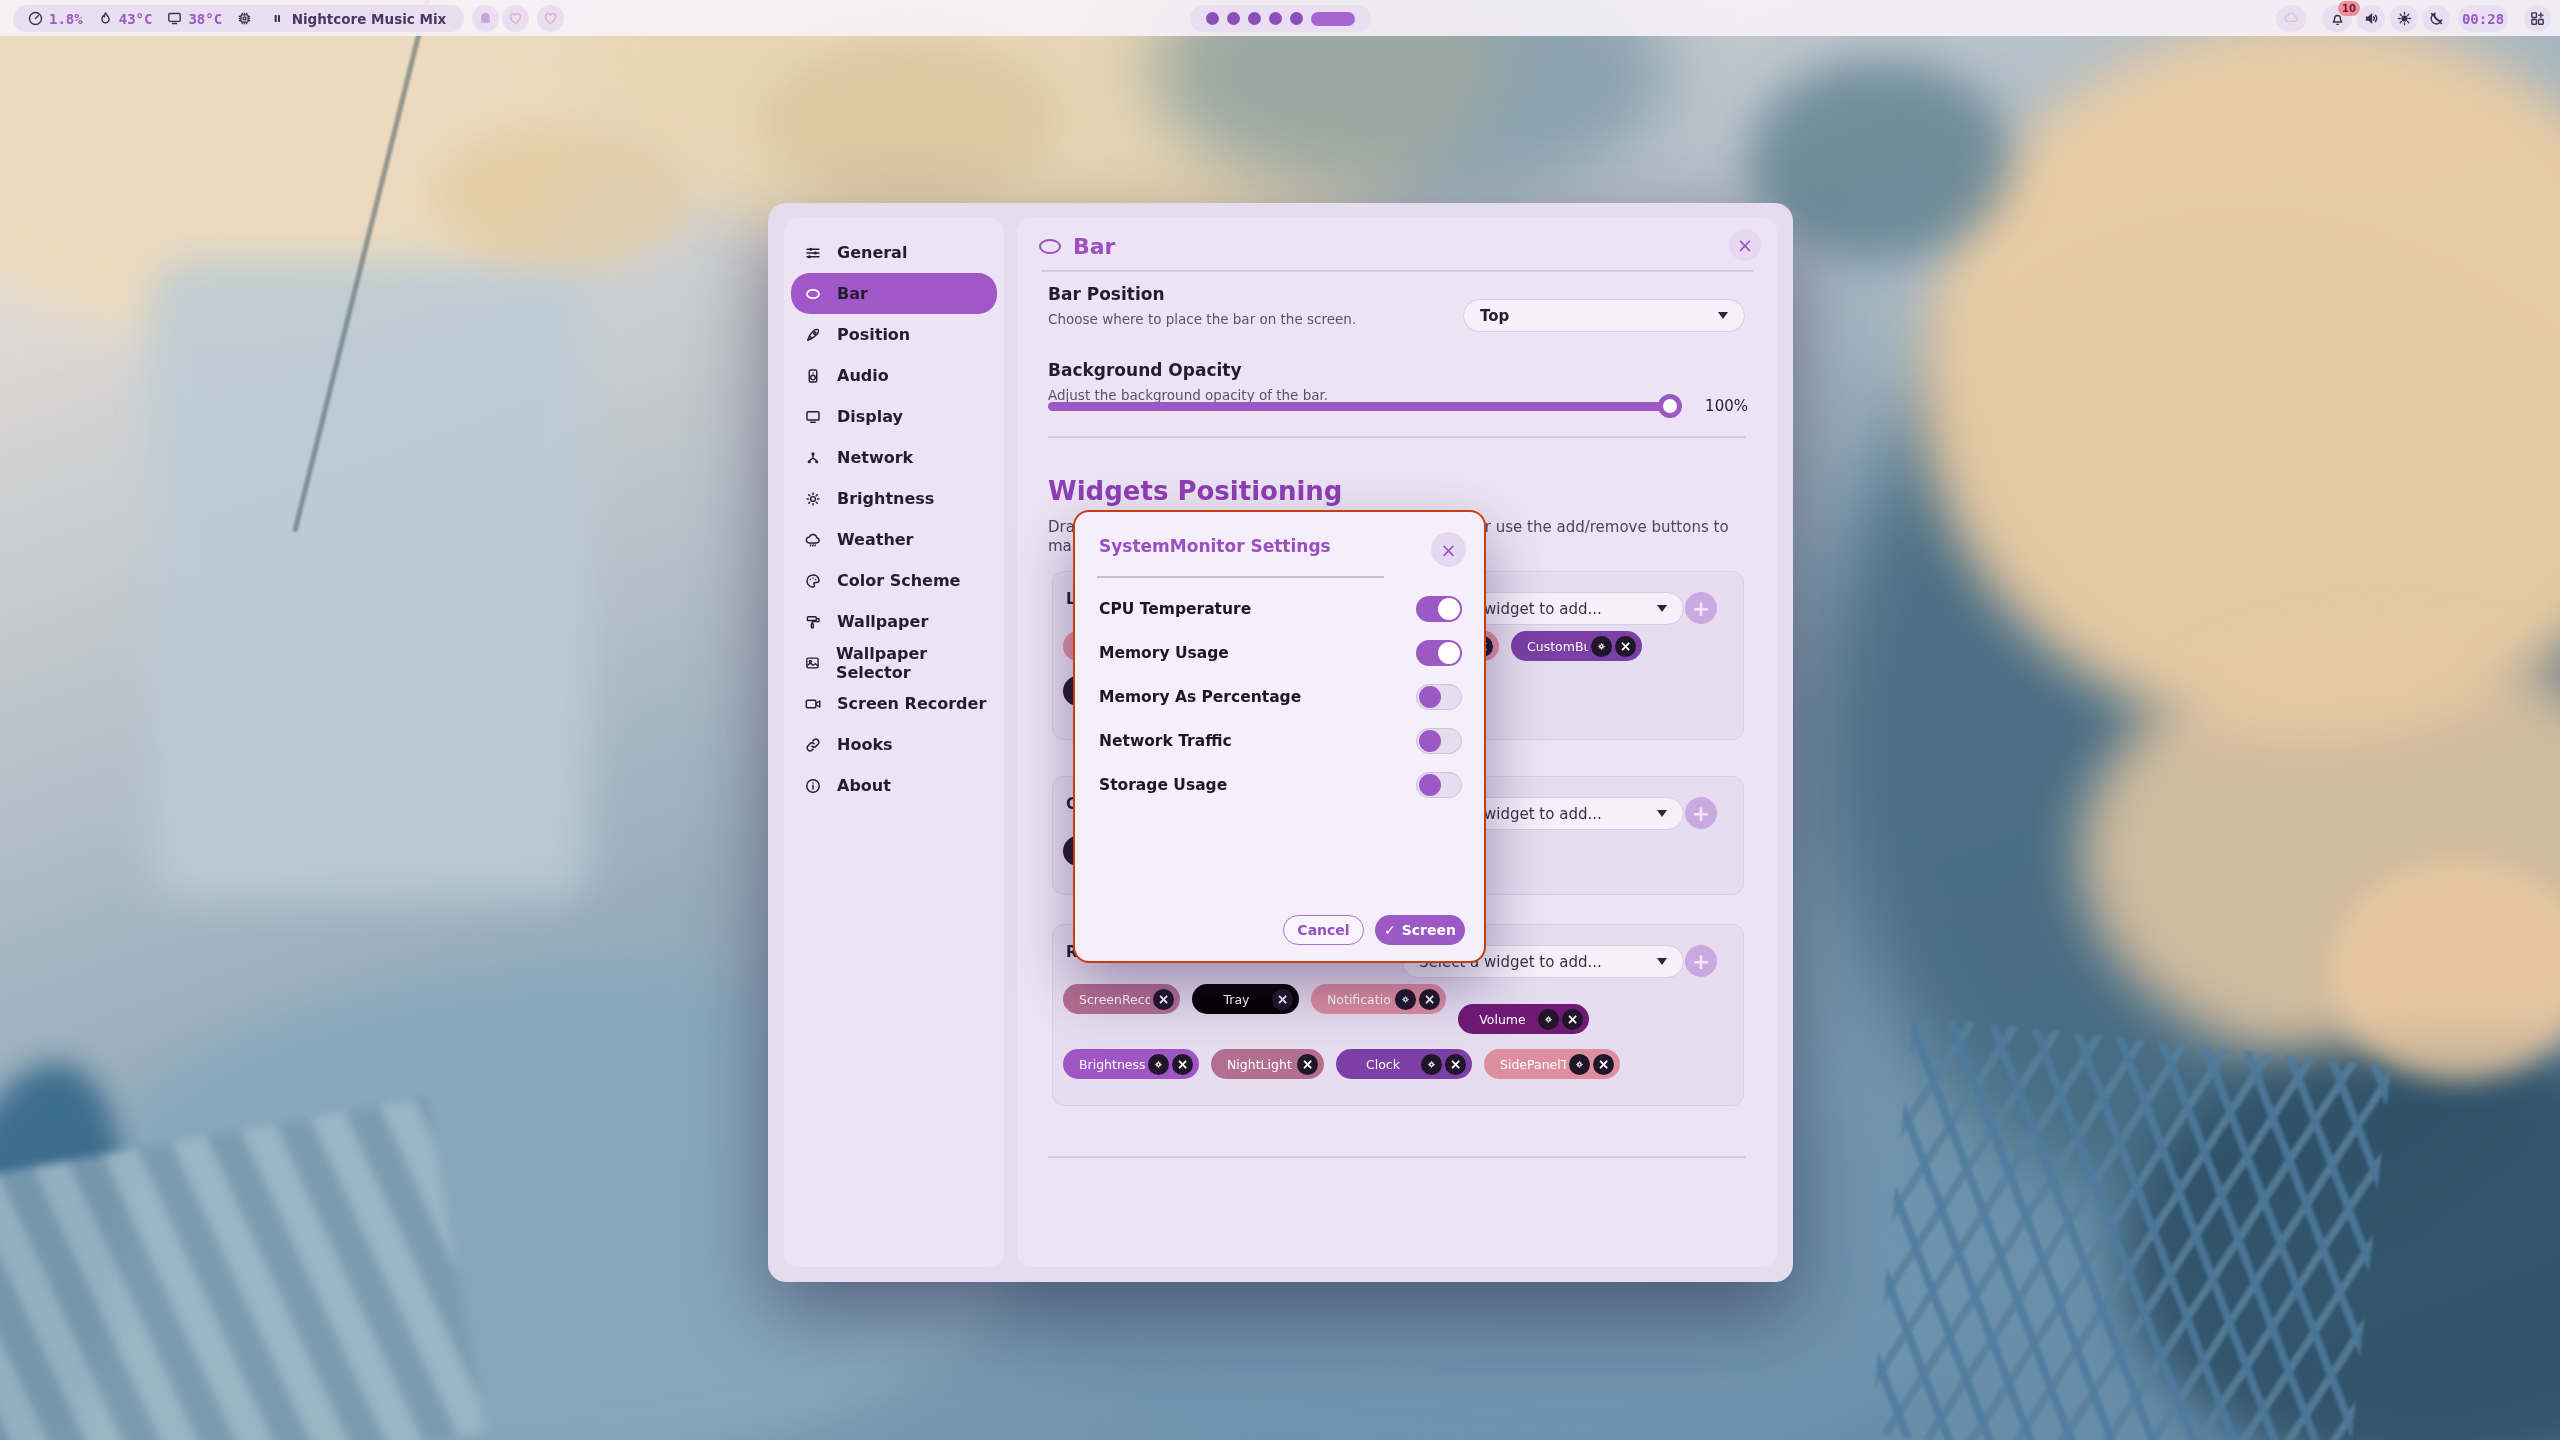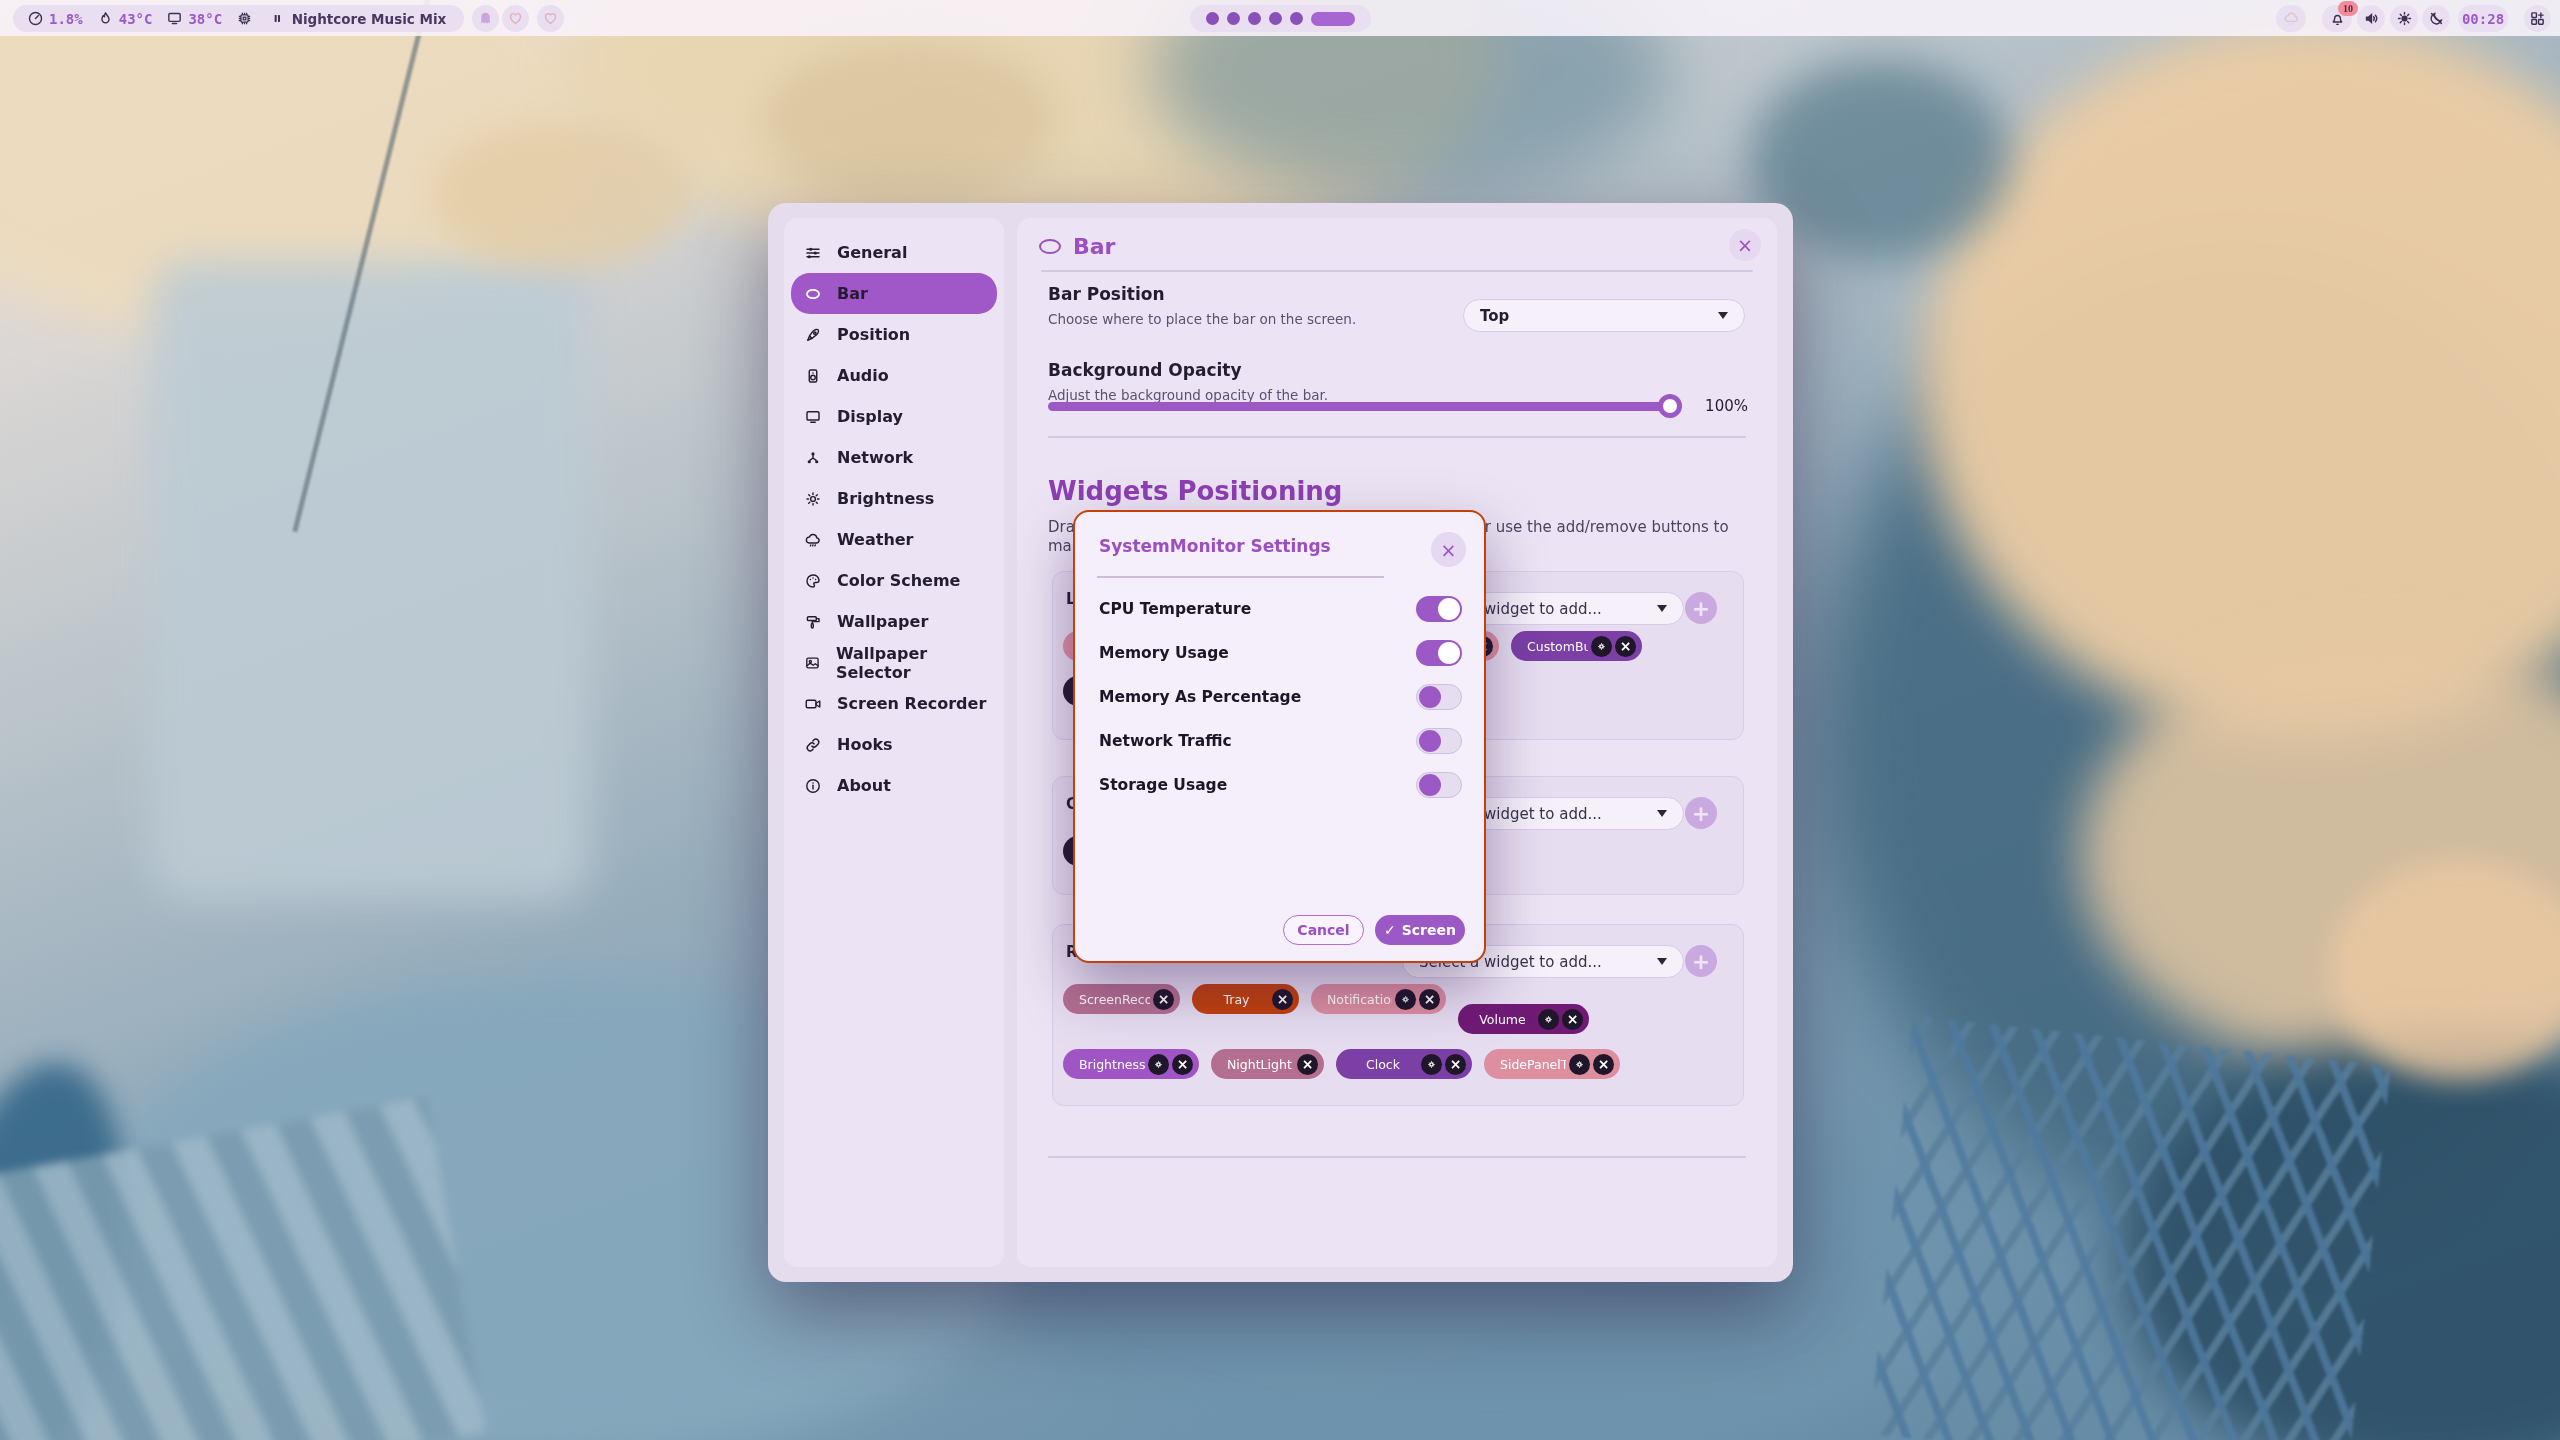--- a/index.html
+++ b/index.html
@@ -28,21 +28,21 @@
   .tb-ic { display:inline-flex; width:17px; height:17px; color:#3d3250; }
   .tb-ic svg { width:100%; height:100%; }
   .stats-island { left:13px; padding:0 14px; gap:6px; }
   .stats-island .grp { display:flex; align-items:center; gap:5px; margin-right:8px; }
   .media-island { left:258px; padding:0 14px; gap:9px; width:206px; }
   .media-title { color:#4a3762; font-weight:bold; font-size:13.5px; white-space:nowrap; overflow:hidden; }
   .ws-island { left:1190px; width:181px; justify-content:center; gap:8px; }
   .ws-dot { width:13px; height:13px; border-radius:50%; background:#8a4fb8; }
   .ws-active { width:44px; height:14px; border-radius:7px; background:#a765d1; }
   .badge { position:absolute; left:16px; top:-4px; min-width:20px; height:15px; border-radius:8px; background:#ef8d9b; color:#6b2230;
-    font-size:10px; font-weight:bold; display:flex; align-items:center; justify-content:center; padding:0 4px;font-family:Liberation Serif, serif; }
+    font-size:10px; font-weight:bold; display:flex; align-items:center; justify-content:center; padding:0 4px; }
   .clock-island { left:2458px; width:50px; justify-content:center; }
   .clock-island span { font-size:14px; }
 
   
   .window { position:absolute; left:768px; top:203px; width:1025px; height:1079px; background:#e5dcee; border-radius:18px;
     box-shadow:0 30px 80px rgba(35,18,55,.45); z-index:50; }
   .card { position:absolute; background:#ece4f4; border-radius:14px; }
   .sidebar { left:16px; top:15px; width:220px; height:1049px; padding-top:14px; }
   .side-item { position:relative; height:41px; margin:0 7px; display:flex; align-items:center; gap:15px; padding-left:13px;
     border-radius:19px; color:#241c30; cursor:pointer; }
@@ -541,21 +541,21 @@
             <span class="caret"></span>
           </div>
           <div class="plus-btn">+</div>
         </div>
         <div class="chip-rows">
             <div class="chip-row">
               <span class="chip" style="background: rgb(180, 111, 144); width: 117px;">
                 <span class="chip-label">ScreenReco...</span>
                 <span class="chip-btn x">×</span>
               </span>
-              <span class="chip" style="background: #c2410c; width: 107px;">
+              <span class="chip" style="background: #000000; width: 107px;">
                 <span class="chip-label">Tray</span>
                 <span class="chip-btn x">×</span>
               </span>
               <span class="chip" style="background: rgb(221, 143, 160); width: 135px;">
                 <span class="chip-label">Notification...</span>
                 <span class="chip-btn">
                   <svg viewBox="0 0 24 24" fill="currentColor" style="width: 13px; height: 13px; color: rgb(255, 255, 255);">
                     <path d="M12 8.2l1-2.6h-2l1 2.6zM12 15.8l1 2.6h-2l1-2.6zM8.2 12l-2.6-1v2l2.6-1zM15.8 12l2.6-1v2l-2.6-1zM9.3 9.3L6.8 8.1l1.3 2.5 1.2-1.3zM14.7 14.7l2.5 1.2-1.3-2.5-1.2 1.3zM14.7 9.3l1.2-2.5-2.5 1.3 1.3 1.2zM9.3 14.7l-2.5 1.2 1.3-2.5 1.2 1.3z"></path>
                     <circle cx="12" cy="12" r="4.2"></circle>
                     <circle cx="12" cy="12" r="1.7" fill="#1f1629"></circle>

